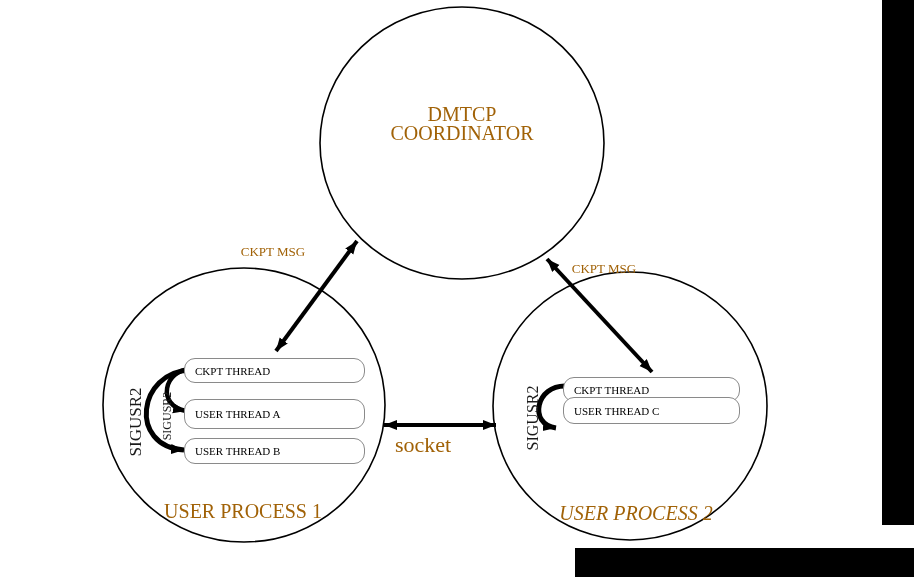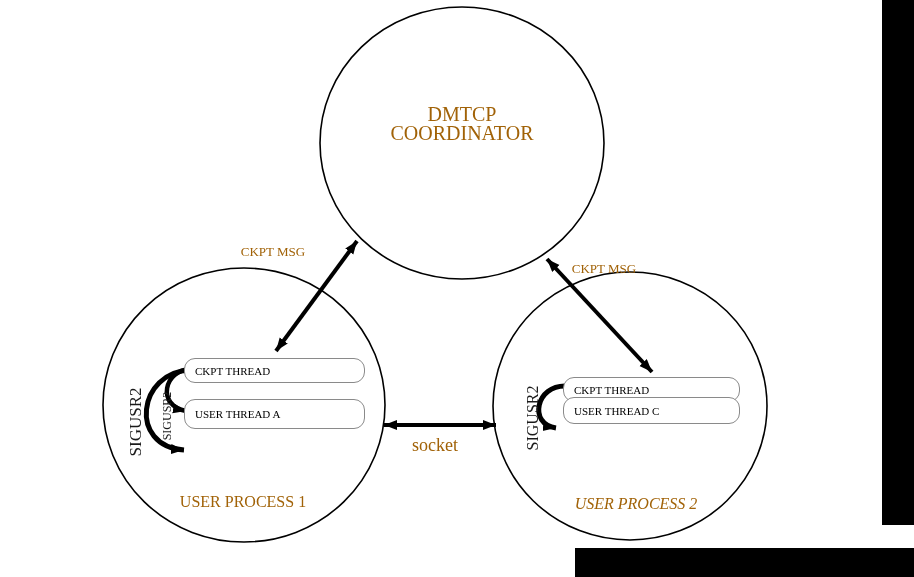--- a/index.html
+++ b/index.html
@@ -4,27 +4,27 @@
 <style>
   html,body{margin:0;padding:0;background:#fff;}
   .stage{
     position:relative;width:914px;height:577px;background:#ffffff;
     font-family:"Liberation Serif","DejaVu Serif",serif;color:#1a1a1a;
     overflow:hidden;
   }
   .stage svg{position:absolute;left:0;top:0;}
   .lbl{position:absolute;text-align:center;white-space:nowrap;color:#a16207;}
   .coord-title{left:332px;top:105px;width:260px;font-size:20px;line-height:19px;}
-  .proc-label{font-size:16px;}
+  .proc-label{font-size:20px;margin-top:7px;}
   .proc1-label{left:143px;top:493px;width:200px;}
   .proc2-label{left:536px;top:495px;width:200px;font-style:italic;}
   .edge-label{font-size:13px;}
   .ckpt-msg-left{left:203px;top:244px;width:140px;}
   .ckpt-msg-right{left:534px;top:261px;width:140px;}
-  .socket-label{left:365px;top:437px;width:140px;font-size:18px;line-height:16px;}
+  .socket-label{left:353px;top:437px;width:140px;font-size:22px;line-height:16px;}
   .tbox{
     position:absolute;box-sizing:border-box;background:#ffffff;
     border:1.4px solid #8a8a8a;border-radius:11px;
     font-size:11px;display:flex;align-items:center;padding-left:10px;
     white-space:nowrap;color:#000000;text-align:center;
   }
   .p1box{left:184px;width:181px;}
   .p1b1{top:358px;height:25px;}
   .p1b2{top:399px;height:30px;}
   .p1b3{top:438px;height:26px;}
@@ -76,20 +76,21 @@
   </div>
 
   <div class="lbl edge-label ckpt-msg-left">CKPT MSG</div>
   <div class="lbl edge-label ckpt-msg-right">CKPT MSG</div>
   <div class="lbl socket-label">
     <div>socket</div>
   </div>
 
   <div class="tbox p1box p1b1">CKPT THREAD</div>
   <div class="tbox p1box p1b2">USER THREAD A</div>
+  <div class="tbox p1box p1b3">USER THREAD B</div>
 
   <div class="tbox p2box p2b1">CKPT THREAD</div>
   <div class="tbox p2box p2b2">USER THREAD C</div>
 
   <div class="rot sig1-big">SIGUSR2</div>
   <div class="rot sig1-small">SIGUSR2</div>
   <div class="rot sig2">SIGUSR2</div>
 
   <div class="lbl proc-label proc1-label">USER PROCESS 1</div>
   <div class="lbl proc-label proc2-label">USER PROCESS 2</div>

